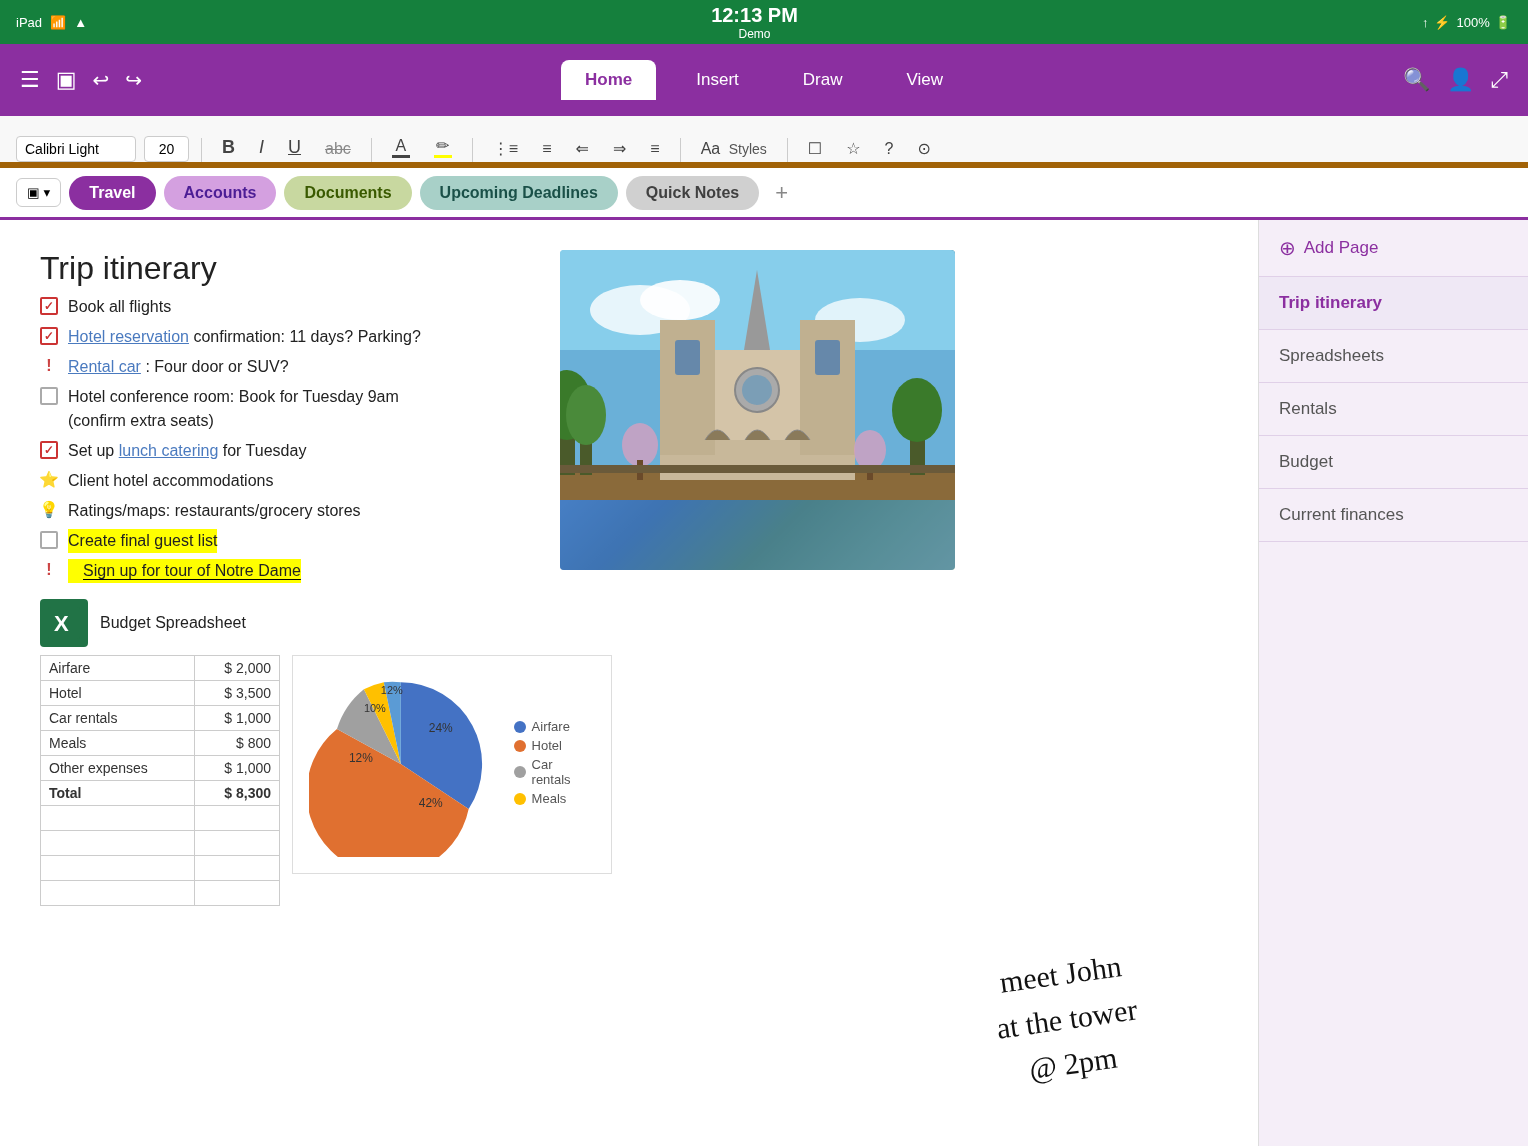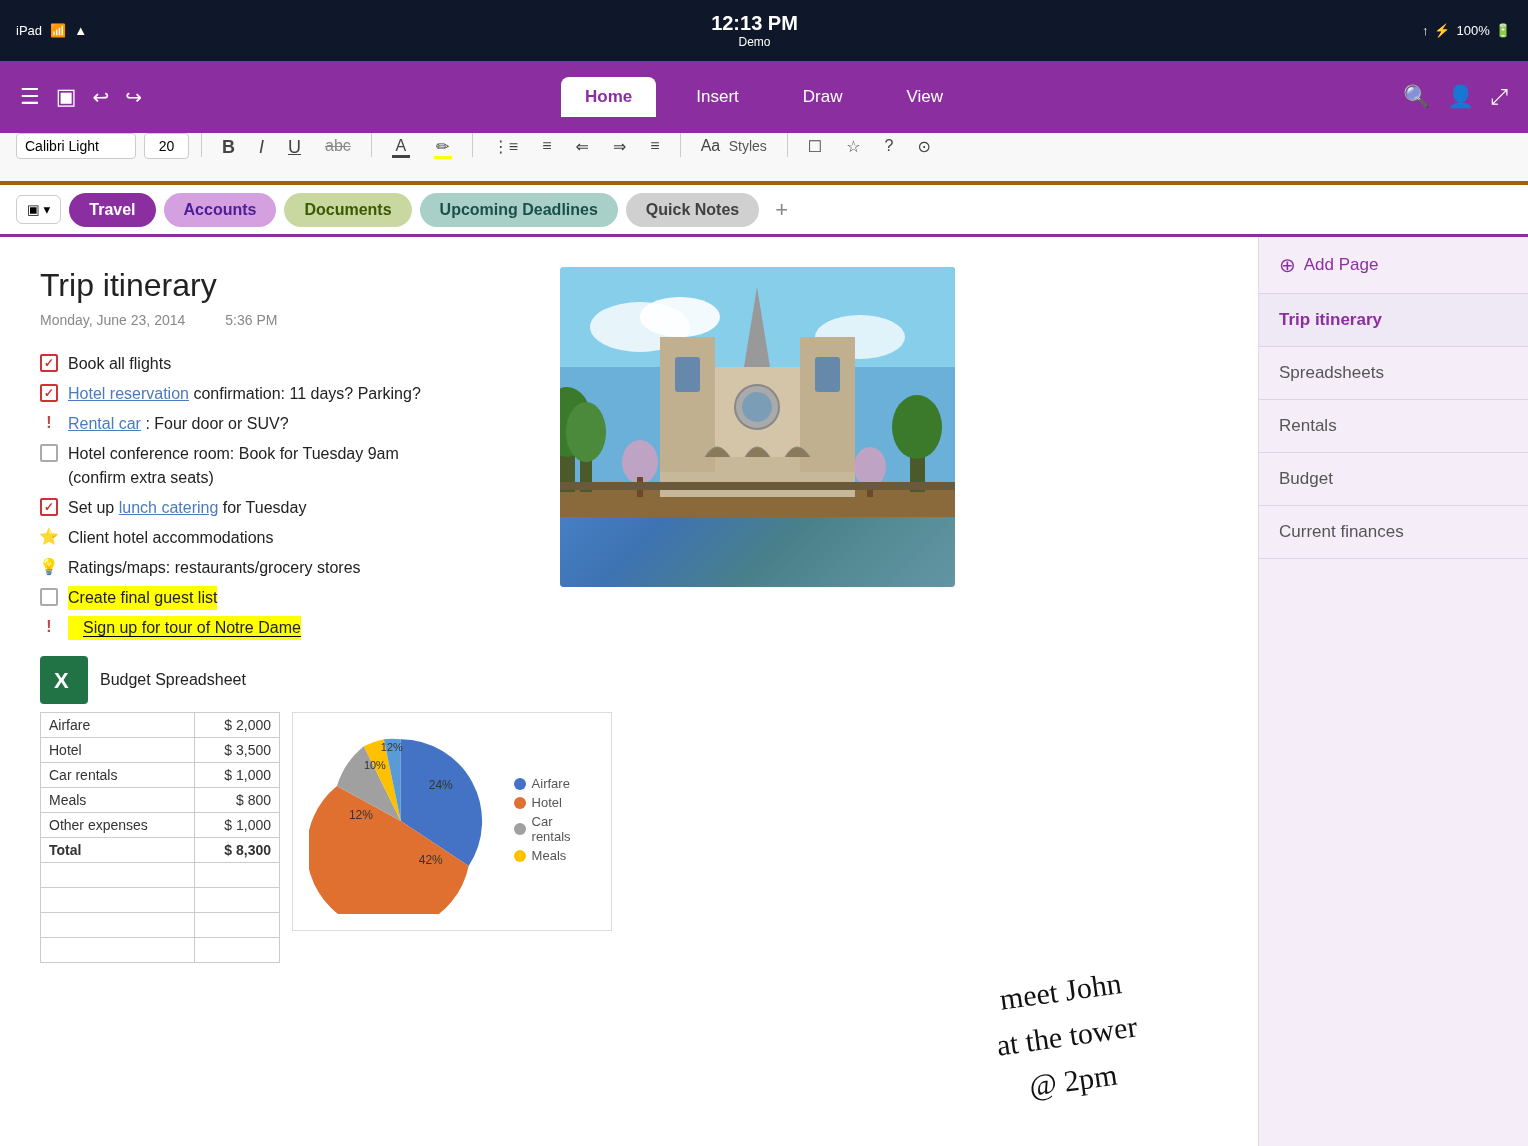--- a/index.html
+++ b/index.html
@@ -1,22 +1,22 @@
 <!DOCTYPE html>
 <html><head>
   <meta charset="utf-8">
   <style>
     * { box-sizing: border-box; margin: 0; padding: 0; }
     body { font-family: -apple-system, 'Helvetica Neue', Arial, sans-serif; background: #f0e8f0; width: 1528px; height: 1146px; overflow: hidden; }
 
     
     .status-bar {
-      background: #0f172a;
+      background: #15803d;
       color: white;
-      height: 61px;
+      height: 44px;
       display: flex;
       align-items: center;
       justify-content: space-between;
       padding: 0 16px;
       font-size: 13px;
     }
     .status-left { display: flex; align-items: center; gap: 8px; }
     .status-center { text-align: center; }
     .status-center .time { font-size: 20px; font-weight: 600; }
     .status-center .demo { font-size: 12px; }
@@ -59,24 +59,24 @@
       border-radius: 8px 8px 0 0;
       font-weight: 700;
     }
     .toolbar-icon-btn {
       color: white; font-size: 22px; cursor: pointer; background: none; border: none;
     }
 
     
     .format-bar {
       background: #f8f8f8;
-      border-bottom: 4px solid #a16207;
+      border-bottom: 6px solid #a16207;
       height: 52px;
       display: flex;
-      align-items: flex-start;
+      align-items: flex-end;
       padding: 0 16px;
       gap: 8px;
     }
     .font-selector {
       border: 1px solid #ccc;
       border-radius: 4px;
       padding: 4px 8px;
       font-size: 14px;
       background: white;
       width: 120px;
@@ -389,24 +389,20 @@
   <button class="tab-pill tab-deadlines">Upcoming Deadlines</button>
   <button class="tab-pill tab-quicknotes">Quick Notes</button>
   <button class="tab-add">+</button>
 </div>
 
 <div class="main-content">
 
   <div class="page-content">
 
     <h1 class="page-title">Trip itinerary</h1>
-    <div class="page-meta">
-      <span>Monday, June 23, 2014</span>
-      <span>5:36 PM</span>
-    </div>
 
     <div class="note-image">
       <svg class="cathedral-svg" viewBox="0 0 395 320" xmlns="http://www.w3.org/2000/svg">
 
         <rect width="395" height="220" fill="#87CEEB"></rect>
         <rect y="100" width="395" height="120" fill="#6ab0d8"></rect>
 
         <ellipse cx="80" cy="60" rx="50" ry="25" fill="white" opacity="0.8"></ellipse>
         <ellipse cx="120" cy="50" rx="40" ry="20" fill="white" opacity="0.9"></ellipse>
         <ellipse cx="300" cy="70" rx="45" ry="22" fill="white" opacity="0.75"></ellipse>

